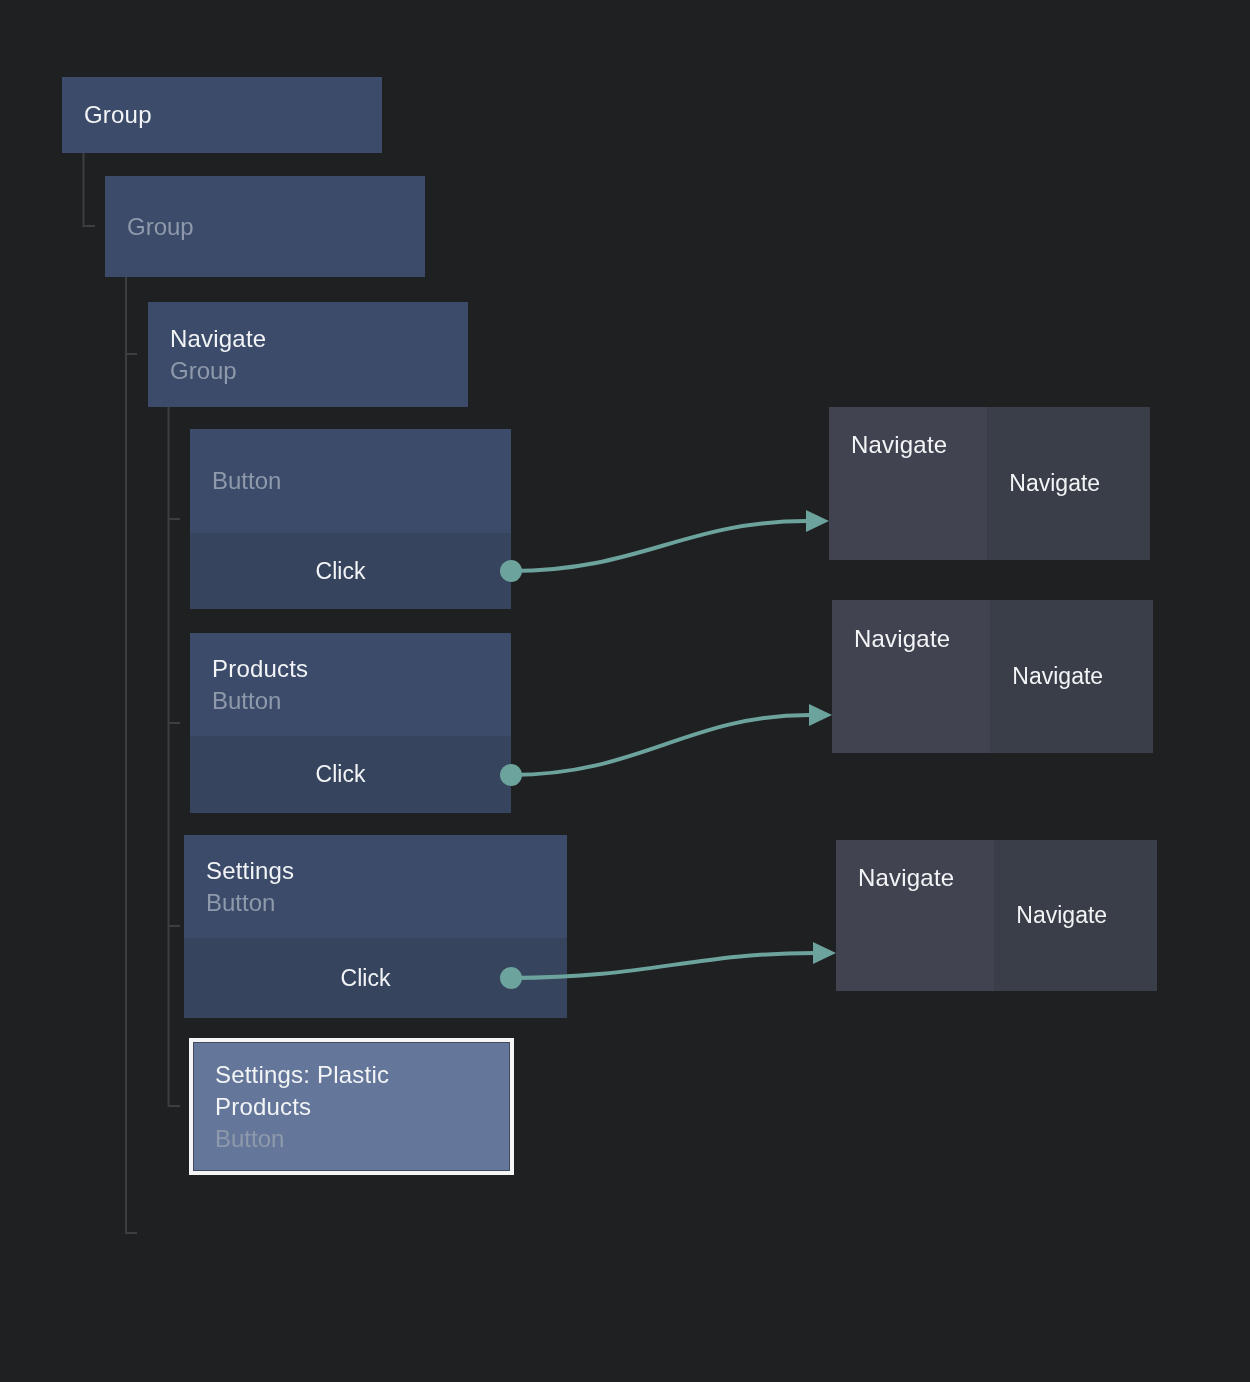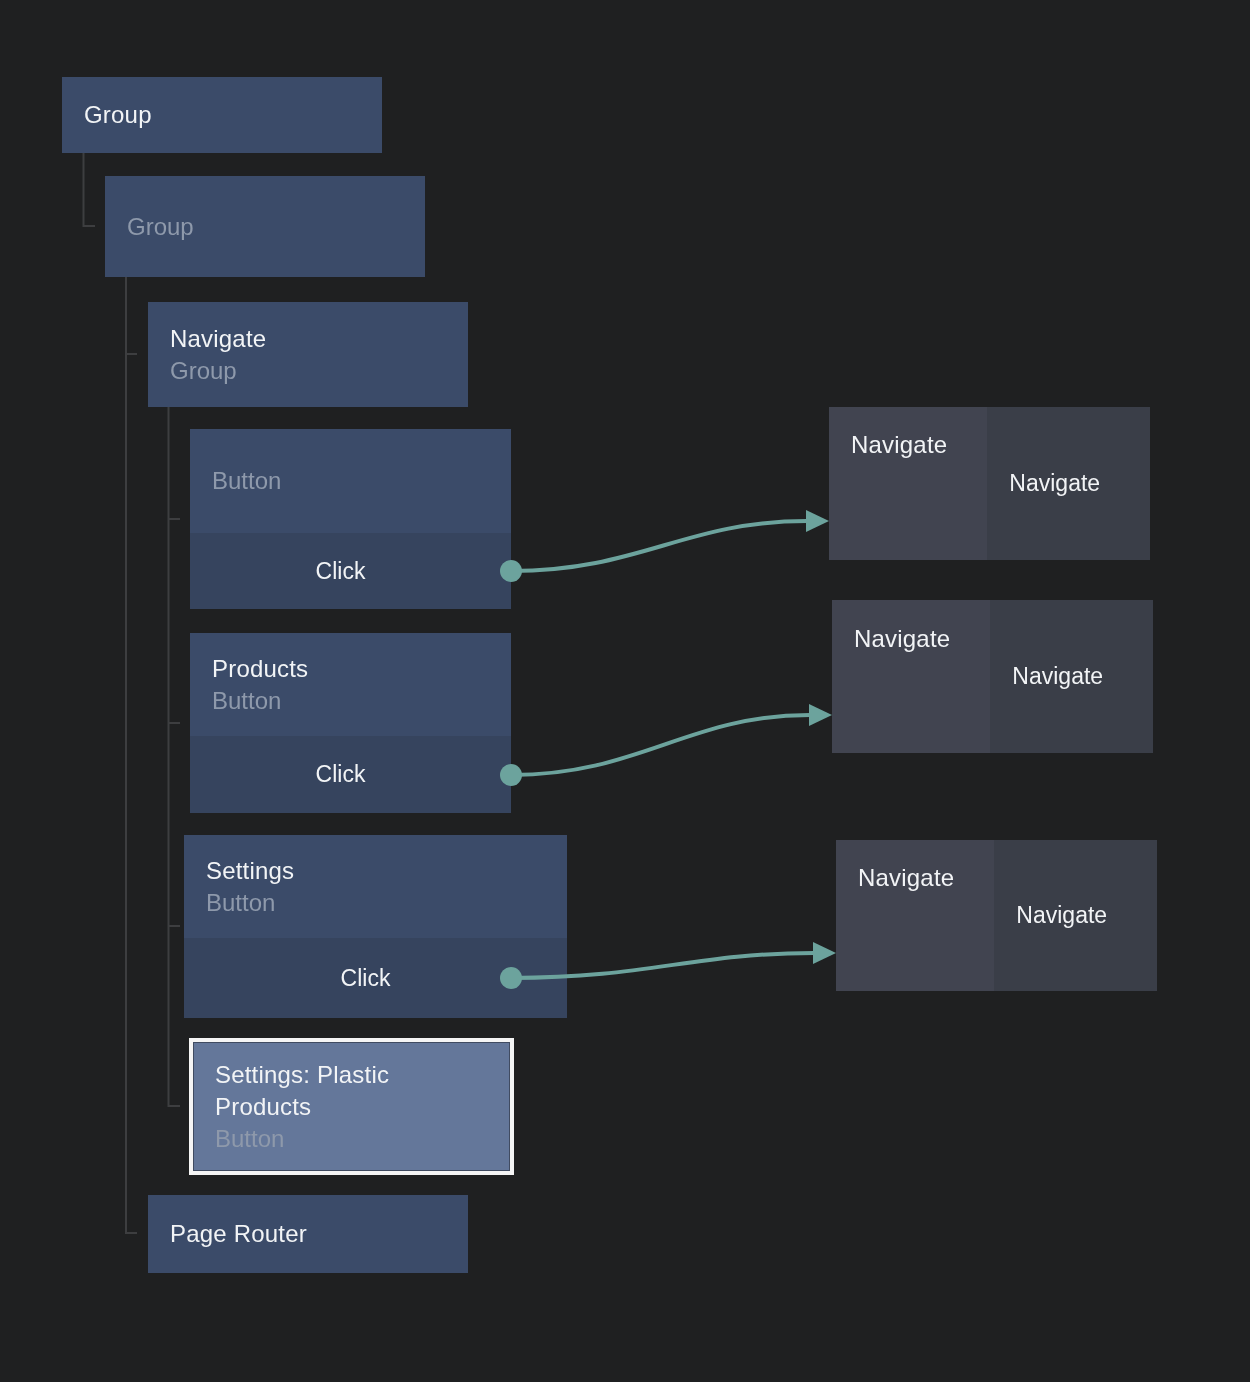--- a/index.html
+++ b/index.html
@@ -151,25 +151,20 @@
     </div>
   </div>
 
   <div class="node selected" style="left:189px;top:1038px;width:325px;height:137px">
     <div class="head fill">
       <div class="title">Settings: Plastic Products</div>
       <div class="subtitle">Button</div>
     </div>
   </div>
 
-  <div class="node" style="left:148px;top:1195px;width:320px;height:78px">
-    <div class="head fill">
-      <div class="title">Page Router</div>
-    </div>
-  </div>
 
   <div class="flow-node" style="left:829px;top:407px;width:321px;height:153px">
     <div class="head" style="height:75px">
       <div class="title">Navigate</div>
     </div>
     <div class="port-row in">
       <span>Navigate</span>
     </div>
   </div>
 

